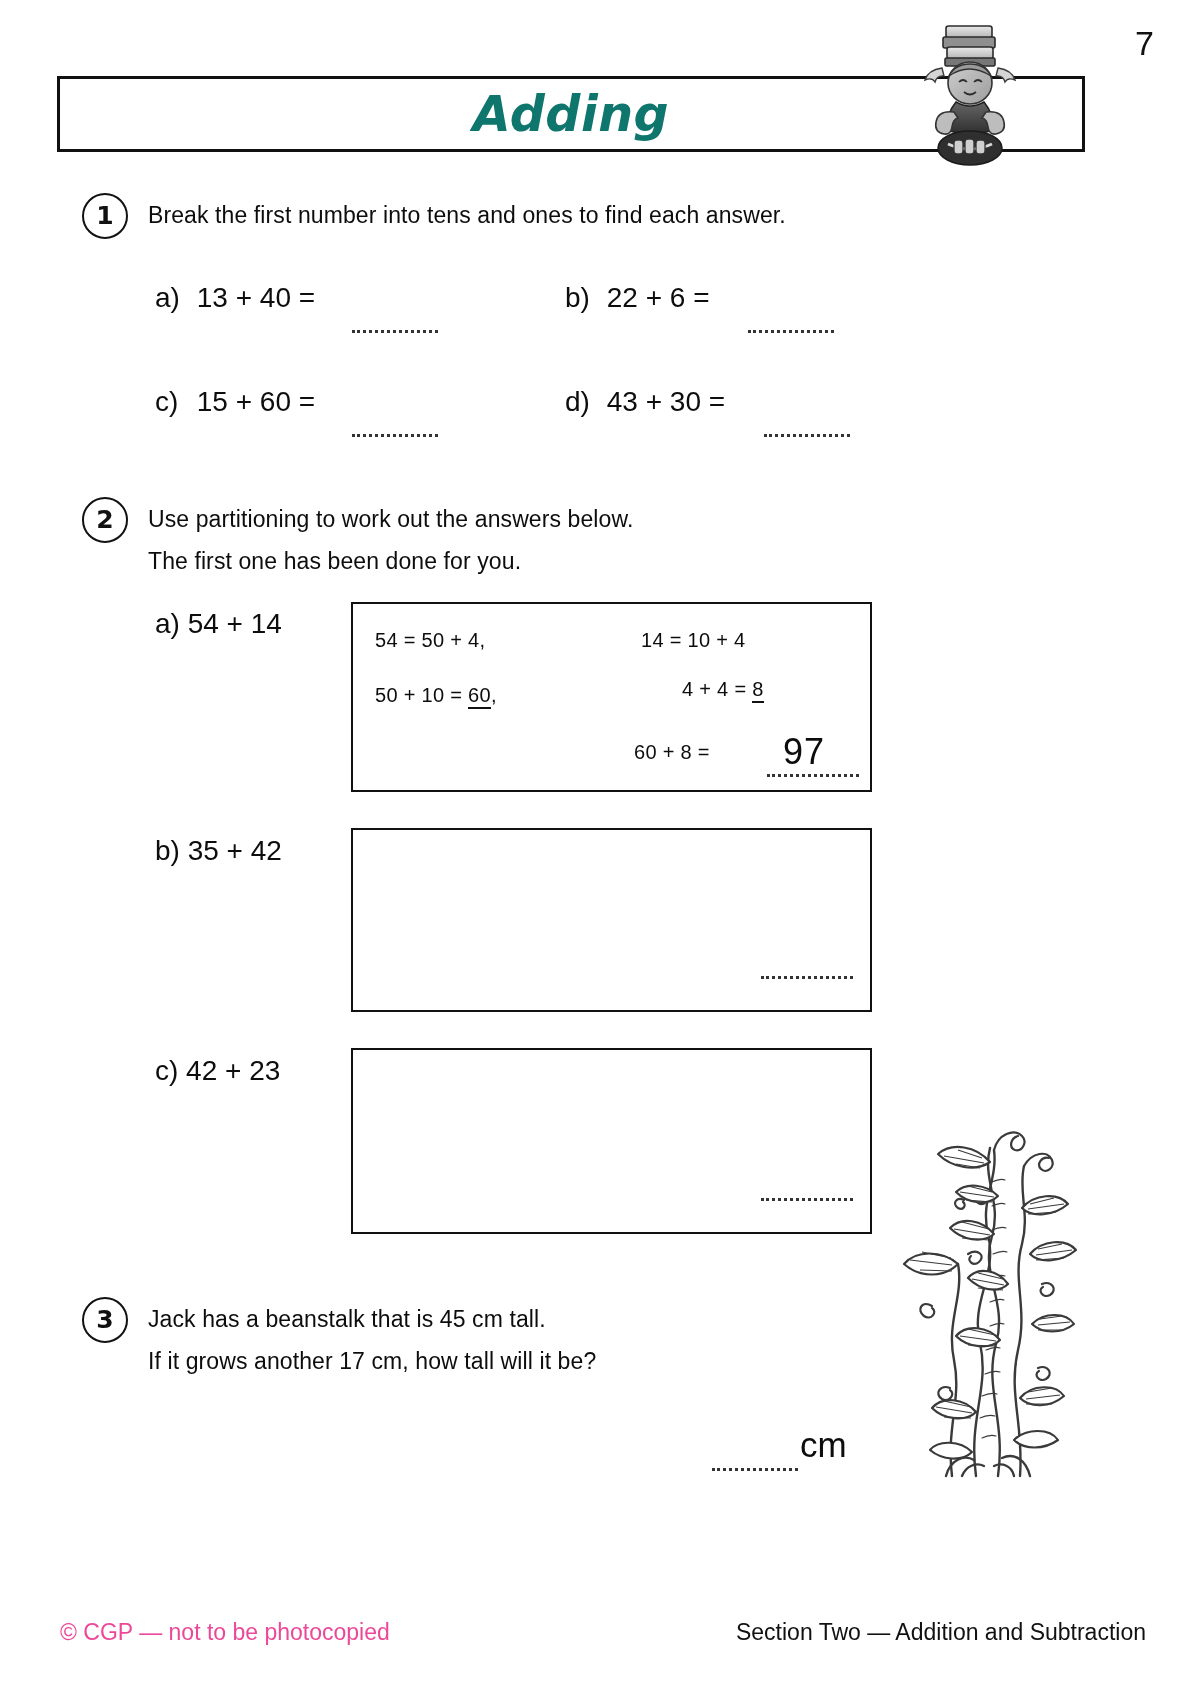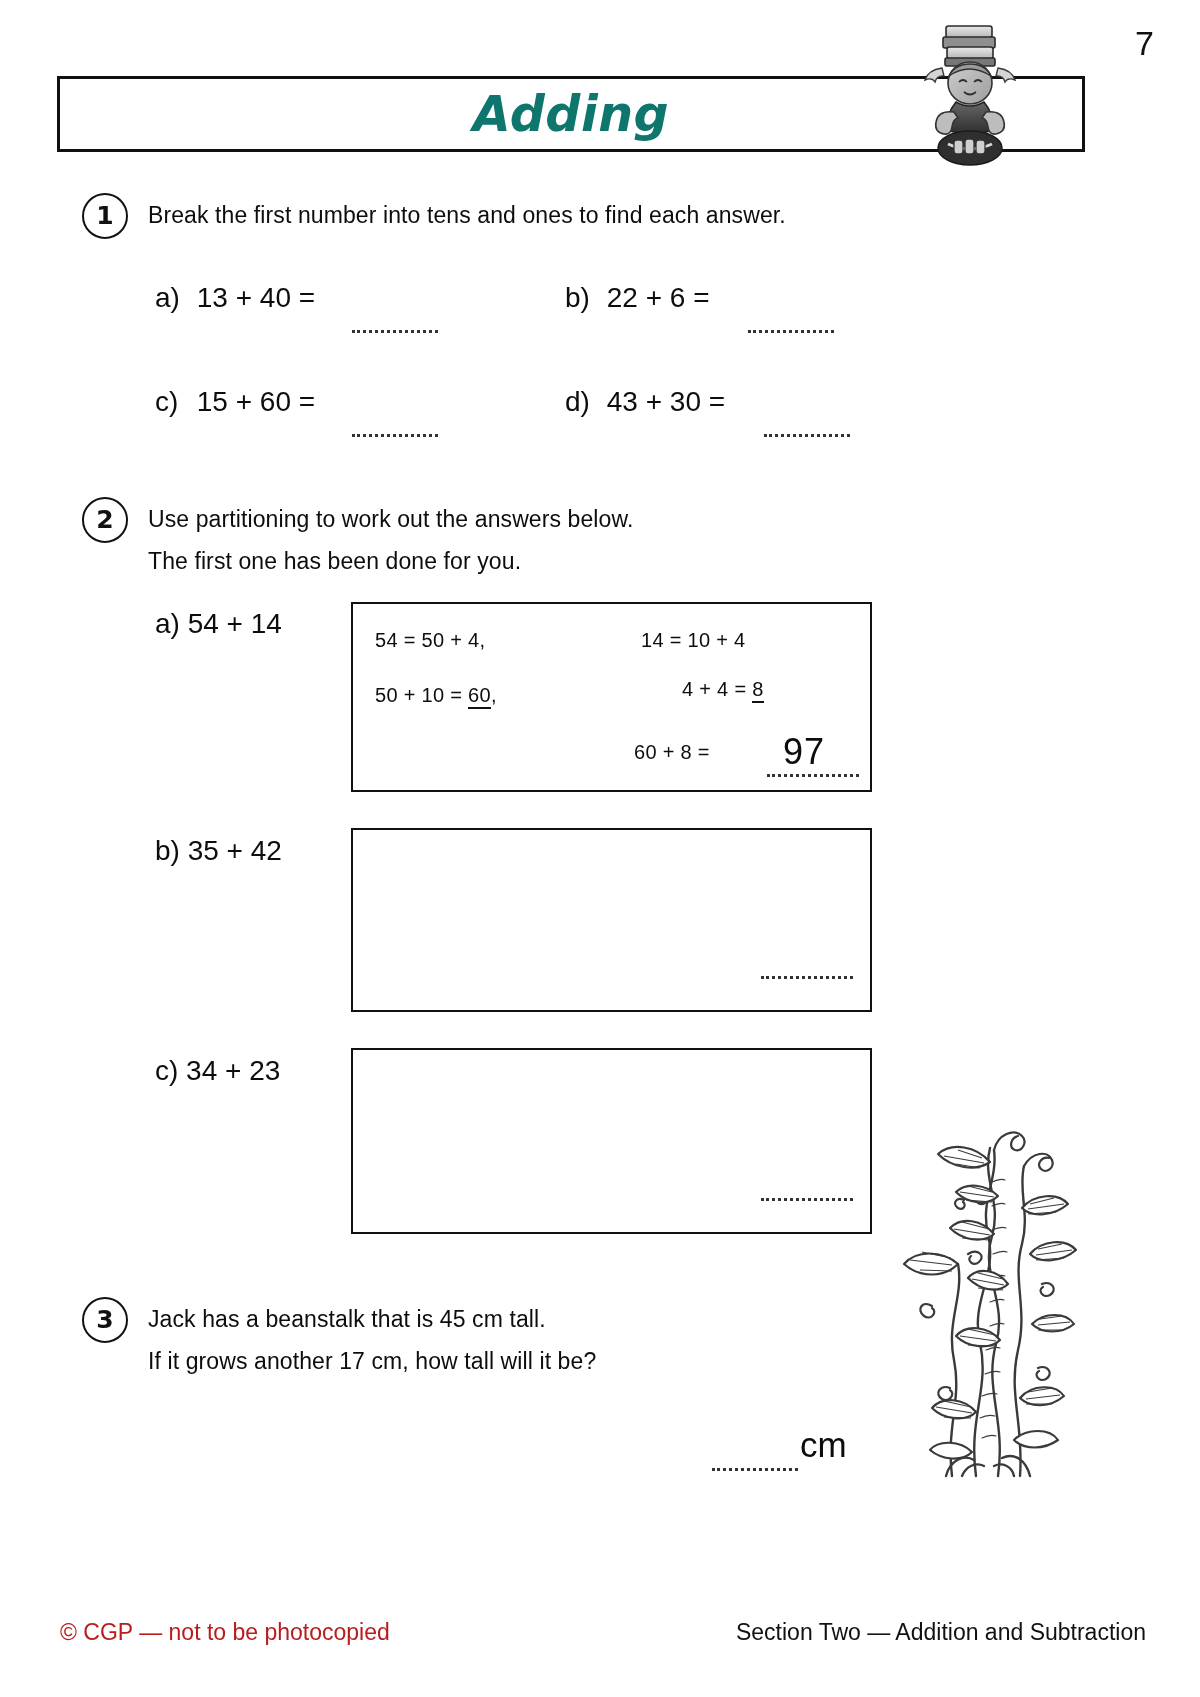--- a/index.html
+++ b/index.html
@@ -150,21 +150,21 @@
     position: absolute;
     font-size: 35px;
   }
 
   
   .footer-left {
     position: absolute;
     left: 60px;
     top: 1619px;
     font-size: 23px;
-    color: #b91c1c;
+    color: #ec4899;
   }
   .footer-right {
     position: absolute;
     right: 54px;
     top: 1619px;
     font-size: 23px;
     color: #111;
     margin-left: 28px;
   }
 </style>
@@ -292,21 +292,21 @@
 <div class="part-label" style="left:155px; top:835px;">
   <span class="lbl">b)</span>
   <span>35 + 42</span>
 </div>
 <div class="work-box" style="left:351px; top:828px; width:521px; height:184px;">
   <div class="dots-abs" style="left:408px; top:146px; width:92px;"></div>
 </div>
 
 <div class="part-label" style="left:155px; top:1055px;">
   <span class="lbl">c)</span>
-  <span>34 + 23</span>
+  <span>42 + 23</span>
 </div>
 <div class="work-box" style="left:351px; top:1048px; width:521px; height:186px;">
   <div class="dots-abs" style="left:408px; top:148px; width:92px;"></div>
 </div>
 
 <div class="beanstalk">
   <svg viewBox="0 0 220 390" width="220" height="390">
     <g fill="none" stroke="#3a3a3a" stroke-width="2.4" stroke-linecap="round">
 
       <path d="M104 388 C96 330 118 300 108 255 C98 212 126 188 116 146 C108 112 126 92 122 62"></path>

